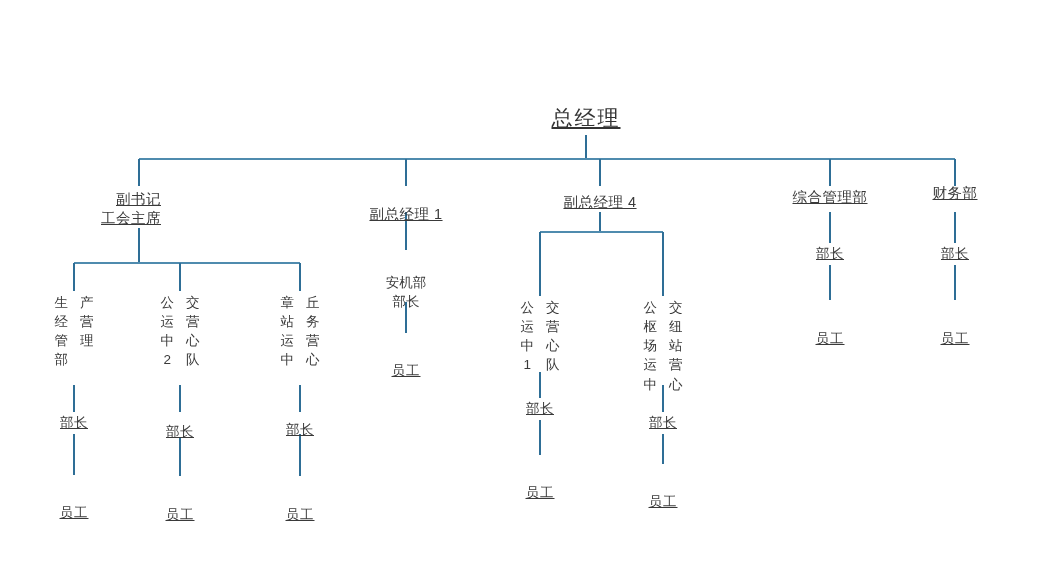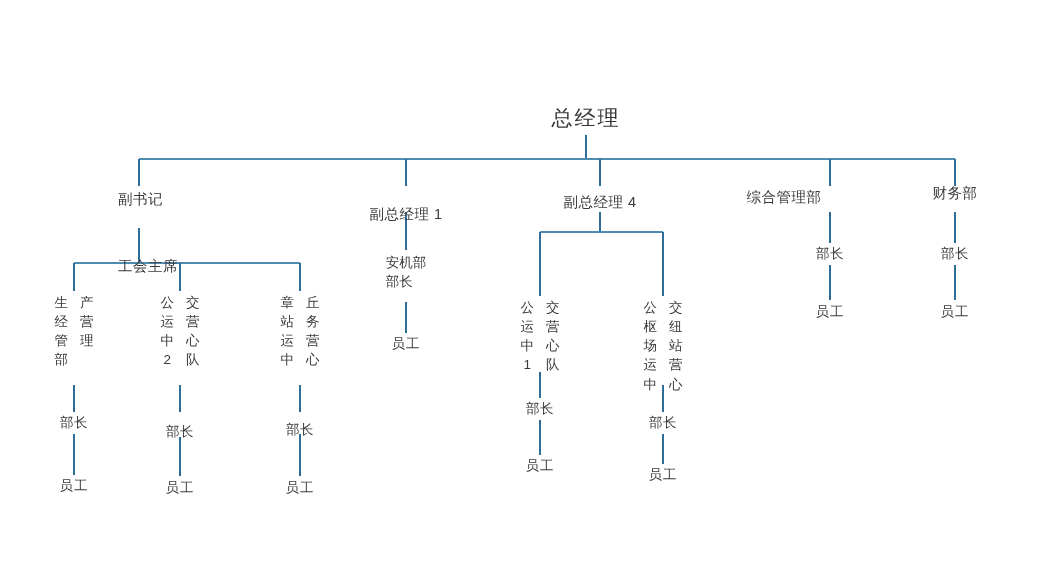--- a/index.html
+++ b/index.html
@@ -22,45 +22,46 @@
     position: absolute;
     left: 0;
     top: 0;
     width: 1052px;
     height: 577px;
     pointer-events: none;
   }
   .node {
     position: absolute;
     transform: translateX(-50%);
-    text-align: left;
+    text-align: right;
     white-space: nowrap;
     line-height: 1.30;
     color: #3a3a3a;
+    text-decoration: underline;
   }
   .node-root {
     font-size: 21px;
     letter-spacing: 2px;
     color: #333333;
   }
   .node-l1 {
     font-size: 14.5px;
     letter-spacing: 0.5px;
   }
   .node-l1 .line2 {
     display: block;
-    margin-top: 48px;
   }
   .node-plain {
     font-size: 13.5px;
     letter-spacing: 0.5px;
   }
   .node-staff {
     font-size: 13.5px;
     letter-spacing: 1px;
+    margin-top: 27px;
   }
   
   .vcols {
     position: absolute;
     transform: translateX(-50%);
     display: flex;
     flex-direction: row;
     gap: 12px;
     font-size: 13.5px;
     line-height: 1.42;
@@ -71,25 +72,26 @@
     flex-direction: column;
     align-items: center;
     white-space: nowrap;
   }
   .vcols .vcol span {
     display: block;
   }
   .two-line {
     position: absolute;
     transform: translateX(-50%);
-    text-align: left;
+    text-align: center;
     font-size: 13.5px;
     line-height: 1.42;
     white-space: nowrap;
     color: #3a3a3a;
+    margin-top: 20px;
   }
   .two-line span { display: block; }
 </style>
 </head>
 <body>
 
 <div id="chart-root">
 
   <svg id="connectors" viewBox="0 0 1052 577" width="1052" height="577" xmlns="http://www.w3.org/2000/svg">
     <g stroke="#2e6e96" stroke-width="1.4" fill="none" shape-rendering="crispEdges">
@@ -134,30 +136,30 @@
       <line x1="830" y1="212" x2="830" y2="243"></line>
       <line x1="830" y1="265" x2="830" y2="300"></line>
 
       <line x1="955" y1="212" x2="955" y2="243"></line>
       <line x1="955" y1="265" x2="955" y2="300"></line>
     </g>
   </svg>
 
   <div class="node node-root" style="left:586px; top:104px;">总经理</div>
 
-  <div class="node node-l1" style="left:148px; top:190px;">
+  <div class="node node-l1" style="left:131px; top:190px;">
     <span class="line1">副书记</span>
     <span class="line2">工会主席</span>
   </div>
 
   <div class="node node-l1" style="left:406px; top:205px;">副总经理 1</div>
 
   <div class="node node-l1" style="left:600px; top:193px;">副总经理 4</div>
 
-  <div class="node node-l1" style="left:784px; top:188px;">综合管理部</div>
+  <div class="node node-l1" style="left:830px; top:188px;">综合管理部</div>
 
   <div class="node node-l1" style="left:955px; top:184px;">财务部</div>
 
   <div class="vcols" style="left:74px; top:293px;">
     <div class="vcol">
       <span>生</span>
       <span>经</span>
       <span>管</span>
       <span>部</span>
     </div>

